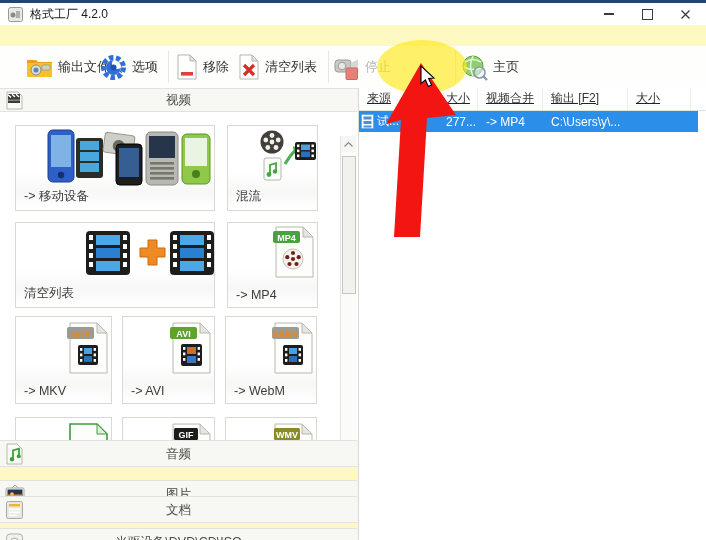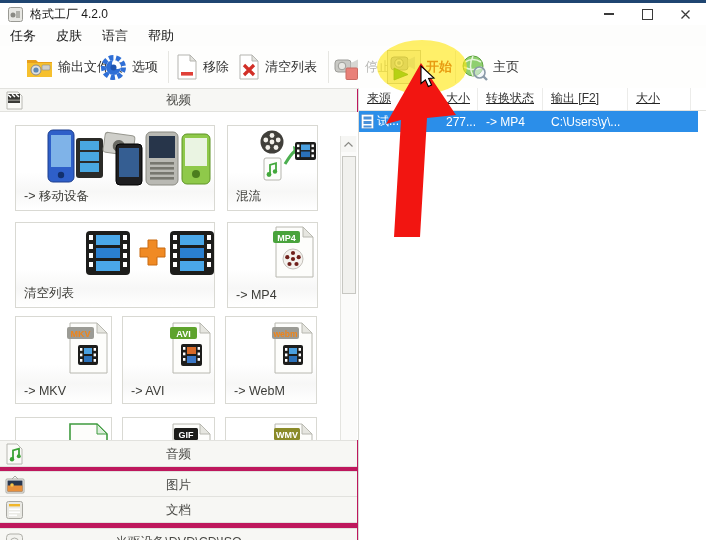--- a/index.html
+++ b/index.html
@@ -1,17 +1,17 @@
 <!DOCTYPE html>
 <html><head>
 <meta charset="utf-8">
 <style>
   html,body{margin:0;padding:0;background:#dcdcdc;}
   .window{
-    position:relative;width:706px;height:540px;background:#be185d;overflow:hidden;
+    position:relative;width:706px;height:540px;background:#fef9c3;overflow:hidden;
     font-family:"Liberation Sans","DejaVu Sans",sans-serif;color:#222;
   }
   
   .topstrip{position:absolute;left:0;top:0;width:706px;height:3px;background:#1f4571;}
   .titlebar{position:absolute;left:0;top:3px;width:706px;height:22px;display:flex;align-items:center;background:#fff;}
   .app-icon{margin-left:8px;display:flex;}
   .title-text{margin-left:7px;font-size:12px;color:#1a1a1a;}
   .win-controls{position:absolute;right:2px;top:0;height:22px;display:flex;}
   .wc{width:38px;height:22px;display:flex;align-items:center;justify-content:center;}
   .min-glyph{width:10px;height:2px;background:#3a3a3a;}
@@ -28,21 +28,21 @@
   .tsep{position:absolute;top:5px;width:1px;height:32px;background:#e6e6e2;}
   
   .main{position:absolute;left:0;top:88px;width:562px;height:452px;}
   .left-panel{position:absolute;left:0;top:0;width:358px;height:452px;}
   .cat-header,.cat-tab{position:absolute;left:0;width:357px;height:24px;background:#f7f7f4;
     border-top:1px solid #e2e2de;border-bottom:1px solid #e2e2de;box-sizing:border-box;}
   .cat-label{display:block;text-align:center;font-size:12.5px;color:#4a4a46;line-height:23px;}
   .cat-icon{position:absolute;left:4px;top:1px;display:flex;}
   .cat-header{top:0;height:24px;}
   .cat-tab.audio{top:352px;height:27px;}
-  .cat-tab.picture{top:383px;height:27px;}
+  .cat-tab.picture{top:392px;height:27px;}
   .cat-tab.document{top:408px;height:27px;}
   .cat-tab.rom{top:440px;height:27px;}
   .cat-tab .cat-label{line-height:26px;}
   .cat-tab .cat-icon{top:2px;}
   .viewport{position:absolute;left:0;top:24px;width:358px;height:328px;background:#fff;overflow:hidden;}
   .card{position:absolute;background:#fff;border:1px solid #d9d9d3;box-sizing:border-box;
     background-image:linear-gradient(to bottom, rgba(0,0,0,0) 55%, rgba(120,120,110,0.06) 78%, rgba(0,0,0,0) 100%);}
   .card .card-label{position:absolute;left:8px;bottom:5px;font-size:12.5px;color:#3c3c38;white-space:nowrap;}
   .card .card-ic{position:absolute;left:0;right:0;top:2px;display:flex;justify-content:flex-end;}
   
@@ -86,26 +86,20 @@
           <span class="max-glyph"></span>
         </div>
       <div class="wc">
         <svg width="11" height="11">
             <path d="M1.5,1.5 L9.5,9.5 M9.5,1.5 L1.5,9.5" stroke="#3a3a3a" stroke-width="1.3"></path>
           </svg>
       </div>
     </div>
   </div>
 
-  <div class="menubar">
-    <span class="menu-item">任务</span>
-    <span class="menu-item">皮肤</span>
-    <span class="menu-item">语言</span>
-    <span class="menu-item">帮助</span>
-  </div>
 
   <div class="toolbar">
     <div class="tbtn" style="left:26px;">
       <svg width="27" height="24">
         <path d="M1,5 h9 l2,2 h14 v15 h-25 z" fill="#e8a01c"></path>
         <path d="M1,8 h25 v14 h-25 z" fill="#f6c02e"></path>
         <rect x="16" y="10" width="8" height="5" rx="1" fill="#cfcfca" stroke="#8a8a8a" stroke-width="0.6"></rect>
         <circle cx="10" cy="15" r="5" fill="#e0e0dc" stroke="#8a8a8a"></circle>
         <circle cx="10" cy="15" r="2.6" fill="#5b87b5"></circle>
       </svg>
@@ -139,32 +133,20 @@
     </div>
     <div class="tsep" style="left:328px;"></div>
     <div class="tbtn disabled" style="left:334px;font-family:Liberation Mono, monospace;">
       <svg width="26" height="27">
         <rect x="1" y="6" width="16" height="12" rx="3" fill="#c9c9c5" stroke="#9c9c98"></rect>
         <circle cx="8" cy="12" r="3.8" fill="#e7e7e3" stroke="#9c9c98"></circle>
         <path d="M17,9 l7,-3.5 v13 l-7,-3.5 z" fill="#d6d6d2"></path>
         <rect x="12" y="14" width="11.5" height="11.5" rx="1" fill="#e98078" stroke="#c96a62"></rect>
       </svg>
       <span class="tlabel">停止</span>
-    </div>
-    <div class="tbtn start" style="left:387px;">
-      <span class="icon-box">
-        <svg width="30" height="30">
-          <rect x="2" y="5" width="17" height="13" rx="3" fill="#b9bec6" stroke="#8d939c"></rect>
-          <circle cx="10" cy="11" r="4.2" fill="#dfe3e8" stroke="#868c94"></circle>
-          <circle cx="10" cy="11" r="2" fill="#9aa7b8"></circle>
-          <path d="M19,8 l7,-3.5 v13 l-7,-3.5 z" fill="#cdd2d8"></path>
-          <path d="M5,16 L19,22.5 L5,28 z" fill="#3fae1e" stroke="#2e8512" stroke-width="0.8"></path>
-        </svg>
-      </span>
-      <span class="tlabel">开始</span>
     </div>
     <div class="tsep" style="left:455px;"></div>
     <div class="tbtn" style="left:461px;">
       <svg width="27" height="27">
         <circle cx="12" cy="12" r="10" fill="#8fcf6f" stroke="#5da33f"></circle>
         <path d="M4,8 q8,-5 16,0 M3,13 q9,5 18,0 M12,2 q-5,10 0,20" stroke="#e8f5dc" stroke-width="1.5" fill="none"></path>
         <circle cx="18.5" cy="18.5" r="5.5" fill="rgba(235,242,250,0.55)" stroke="#8a9aa8" stroke-width="1.6"></circle>
         <line x1="22.5" y1="22.5" x2="26" y2="26" stroke="#8a9aa8" stroke-width="2.4"></line>
       </svg>
       <span class="tlabel">主页</span>
@@ -452,21 +434,21 @@
             </svg>
         </span>
         <span class="cat-label">光驱设备\DVD\CD\ISO</span>
       </div>
     </div>
 
     <div class="right-panel">
       <div class="thead">
         <div class="th c1">来源</div>
         <div class="th c2">大小</div>
-        <div class="th c3">转换状态</div>
+        <div class="th c3">视频合并</div>
         <div class="th c4">输出 [F2]</div>
         <div class="th c5">大小</div>
         <div class="th c6"></div>
       </div>
       <div class="trow">
         <div class="td src c1">
           <svg width="13" height="15">
               <rect x="0.5" y="0.5" width="12" height="14" rx="1" fill="#fff" stroke="#7aa8d8"></rect>
               <rect x="2.5" y="2.5" width="8" height="3" fill="#4a90d8"></rect>
               <rect x="2.5" y="7" width="8" height="3" fill="#4a90d8"></rect>

